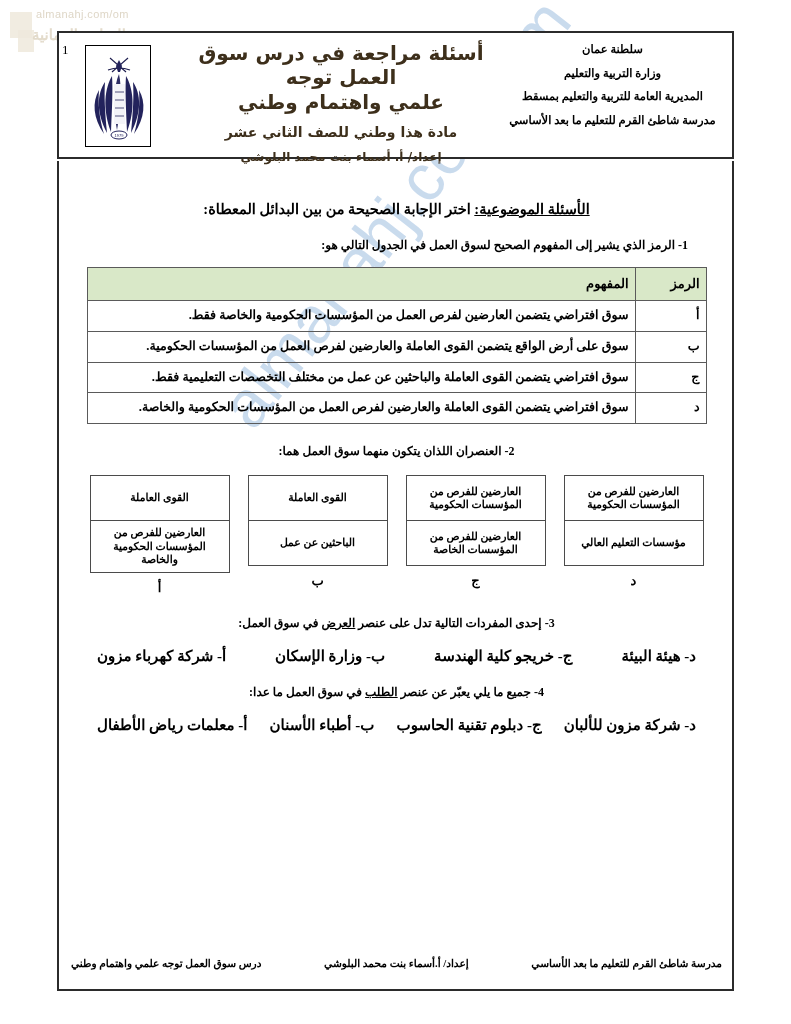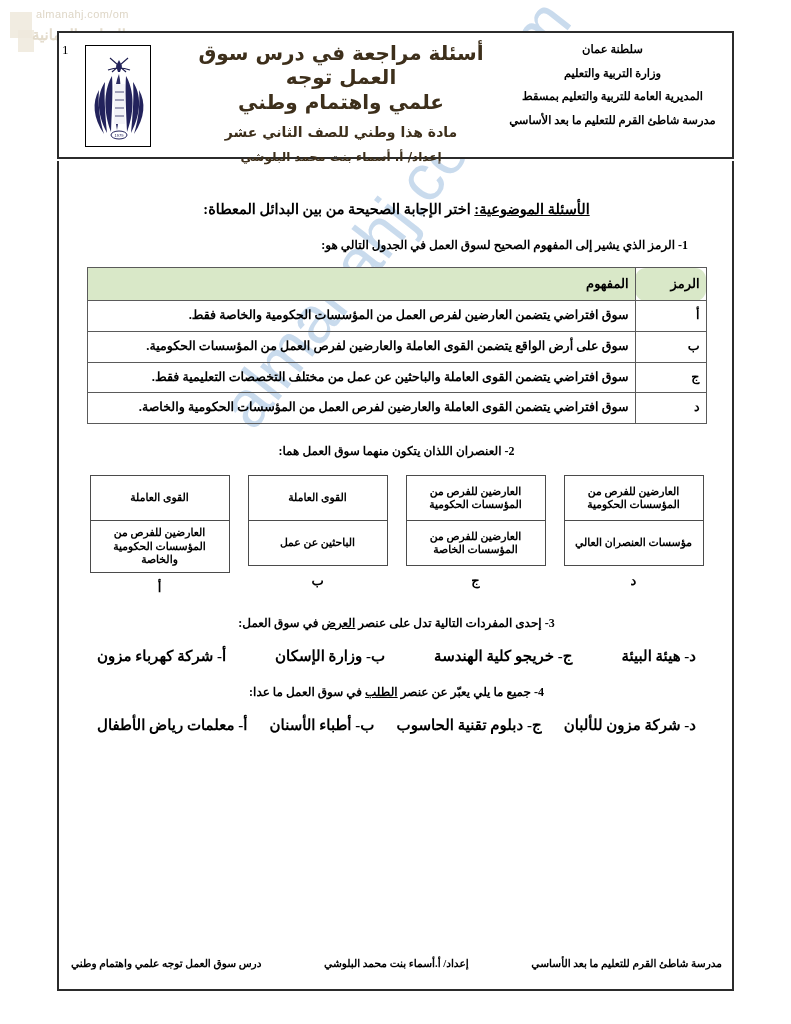--- a/index.html
+++ b/index.html
@@ -214,21 +214,21 @@
     padding: 7px 6px;
     text-align: right;
     line-height: 1.25;
     letter-spacing: -.2px;
   }
   table.concepts thead th {
     background: #d9e8c8;
     font-size: 13px;
     padding: 8px 6px;
   }
-  table.concepts .col-sym { width: 58px; border-radius: 11px; }
+  table.concepts .col-sym { width: 58px; }
 
   
   .optbox-row {
     display: flex;
     flex-direction: row;
     justify-content: center;
     gap: 18px;
     margin-top: 16px;
   }
   .optbox-wrap {
@@ -409,21 +409,21 @@
   <div class="q-line q2">
     <span>2-</span>
     <span>العنصران اللذان يتكون منهما سوق العمل هما:</span>
   </div>
 
   <div class="optbox-row">
 
     <div class="optbox-wrap">
       <div class="optbox h-tall">
         <div class="cell">العارضين للفرص من المؤسسات الحكومية</div>
-        <div class="cell">مؤسسات العنصران العالي</div>
+        <div class="cell">مؤسسات التعليم العالي</div>
       </div>
       <div class="opt-letter">د</div>
     </div>
 
     <div class="optbox-wrap">
       <div class="optbox h-tall">
         <div class="cell">العارضين للفرص من المؤسسات الحكومية</div>
         <div class="cell">العارضين للفرص من المؤسسات الخاصة</div>
       </div>
       <div class="opt-letter">ج</div>

